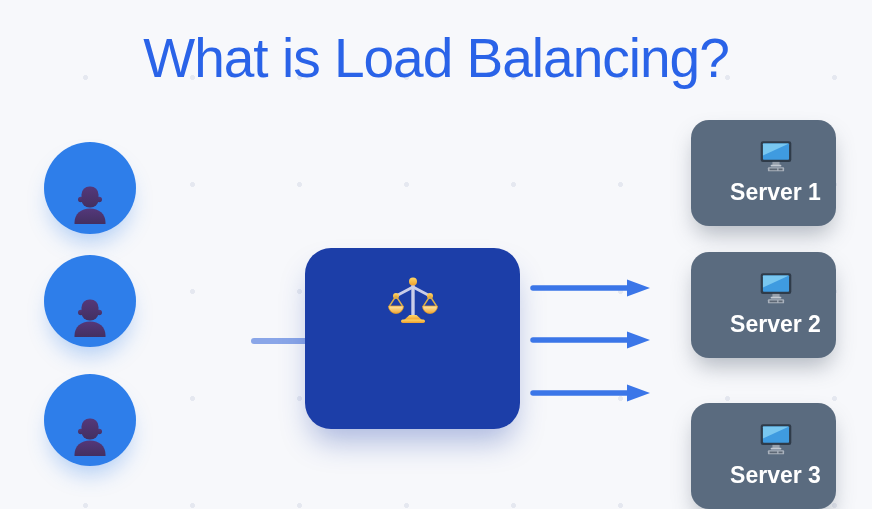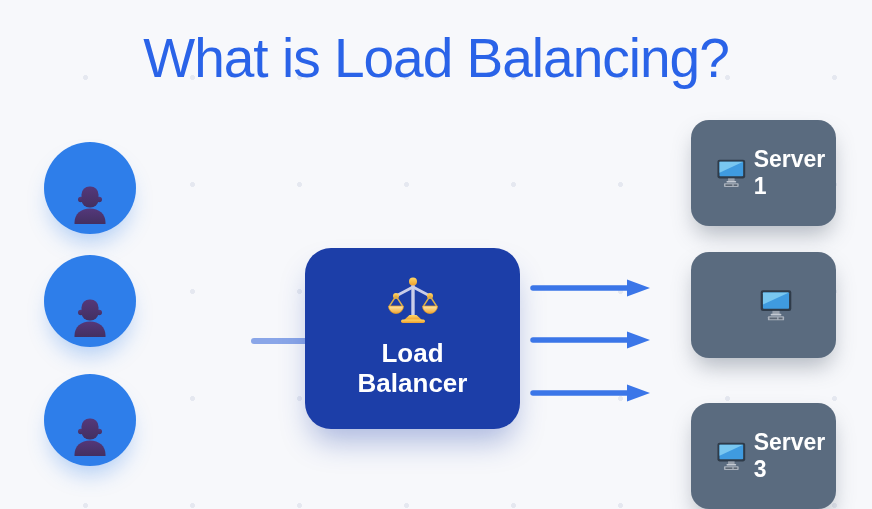--- a/index.html
+++ b/index.html
@@ -80,21 +80,21 @@
   .flow-arrow.a2 { top: 330px; }
   .flow-arrow.a3 { top: 383px; }
 
   .server-node {
     position: absolute;
     left: 691px;
     width: 145px; height: 106px;
     border-radius: 18px;
     background: #5a6b7f;
     box-shadow: 0 12px 22px -4px rgba(74,88,105,0.4);
-    display: flex; flex-direction: row; align-items: center; justify-content: center;
+    display: flex; flex-direction: column; align-items: center; justify-content: center;
     gap: 6px;
     padding-left: 24px;
   }
   .server-node.s1 { top: 120px; }
   .server-node.s2 { top: 252px; }
   .server-node.s3 { top: 403px; }
   .server-label {
     color: #ffffff;
     font-size: 23px;
     font-weight: bold;
@@ -156,21 +156,20 @@
       <path d="M26 11 L9 20 M26 11 L43 20" stroke="#c9cde8" stroke-width="3" stroke-linecap="round" fill="none"></path>
       <circle cx="26" cy="5.5" r="4" fill="url(#gold)"></circle>
       <circle cx="9" cy="20" r="3" fill="url(#gold)"></circle>
       <circle cx="43" cy="20" r="3" fill="url(#gold)"></circle>
       <path d="M9 20 L2.5 30 M9 20 L15.5 30 M43 20 L36.5 30 M43 20 L49.5 30" stroke="#d9b04e" stroke-width="1.4" fill="none"></path>
       <path d="M1.5 30 A 7.5 7.5 0 0 0 16.5 30 Z" fill="url(#pan)" stroke="#e09b28" stroke-width="0.8"></path>
       <path d="M35.5 30 A 7.5 7.5 0 0 0 50.5 30 Z" fill="url(#pan)" stroke="#e09b28" stroke-width="0.8"></path>
       <path d="M17 44 L35 44 L29.5 39 L22.5 39 Z" fill="url(#gold)"></path>
       <rect x="14" y="43.5" width="24" height="3.4" rx="1.7" fill="url(#gold)"></rect>
     </svg>
-    <div class="lb-label">Load Balancer</div>
   </div>
 
   <svg class="flow-arrow a1" viewBox="0 0 122 20">
     <line x1="3" y1="10" x2="97" y2="10" stroke="#3b76e8" stroke-width="5.5" stroke-linecap="round"></line>
     <polygon points="97,1.5 120,10 97,18.5" fill="#3b76e8"></polygon>
   </svg>
   <svg class="flow-arrow a2" viewBox="0 0 122 20">
     <line x1="3" y1="10" x2="97" y2="10" stroke="#3b76e8" stroke-width="5.5" stroke-linecap="round"></line>
     <polygon points="97,1.5 120,10 97,18.5" fill="#3b76e8"></polygon>
   </svg>
@@ -196,20 +195,21 @@
     <svg width="36" height="33" viewBox="0 0 40 36">
       <rect x="3" y="1" width="34" height="23" rx="2.5" fill="#2f3b49"></rect>
       <rect x="5.5" y="3.5" width="29" height="18" rx="1" fill="#3f9be0"></rect>
       <polygon points="5.5,3.5 34.5,3.5 5.5,17" fill="#79c7f0"></polygon>
       <rect x="16" y="24" width="8" height="3.5" fill="#97a0ac"></rect>
       <rect x="14" y="27.3" width="12" height="1.8" rx="0.9" fill="#c3c9d2"></rect>
       <rect x="11" y="30" width="18" height="4.5" rx="1" fill="#aab2bd"></rect>
       <rect x="12.8" y="31.3" width="8.5" height="2" fill="#5d6774"></rect>
       <rect x="22.8" y="31.3" width="4.5" height="2" fill="#5d6774"></rect>
     </svg>
+    <div class="server-label">Server 2</div>
   </div>
   <div class="server-node s3">
     <svg width="36" height="33" viewBox="0 0 40 36">
       <rect x="3" y="1" width="34" height="23" rx="2.5" fill="#2f3b49"></rect>
       <rect x="5.5" y="3.5" width="29" height="18" rx="1" fill="#3f9be0"></rect>
       <polygon points="5.5,3.5 34.5,3.5 5.5,17" fill="#79c7f0"></polygon>
       <rect x="16" y="24" width="8" height="3.5" fill="#97a0ac"></rect>
       <rect x="14" y="27.3" width="12" height="1.8" rx="0.9" fill="#c3c9d2"></rect>
       <rect x="11" y="30" width="18" height="4.5" rx="1" fill="#aab2bd"></rect>
       <rect x="12.8" y="31.3" width="8.5" height="2" fill="#5d6774"></rect>

